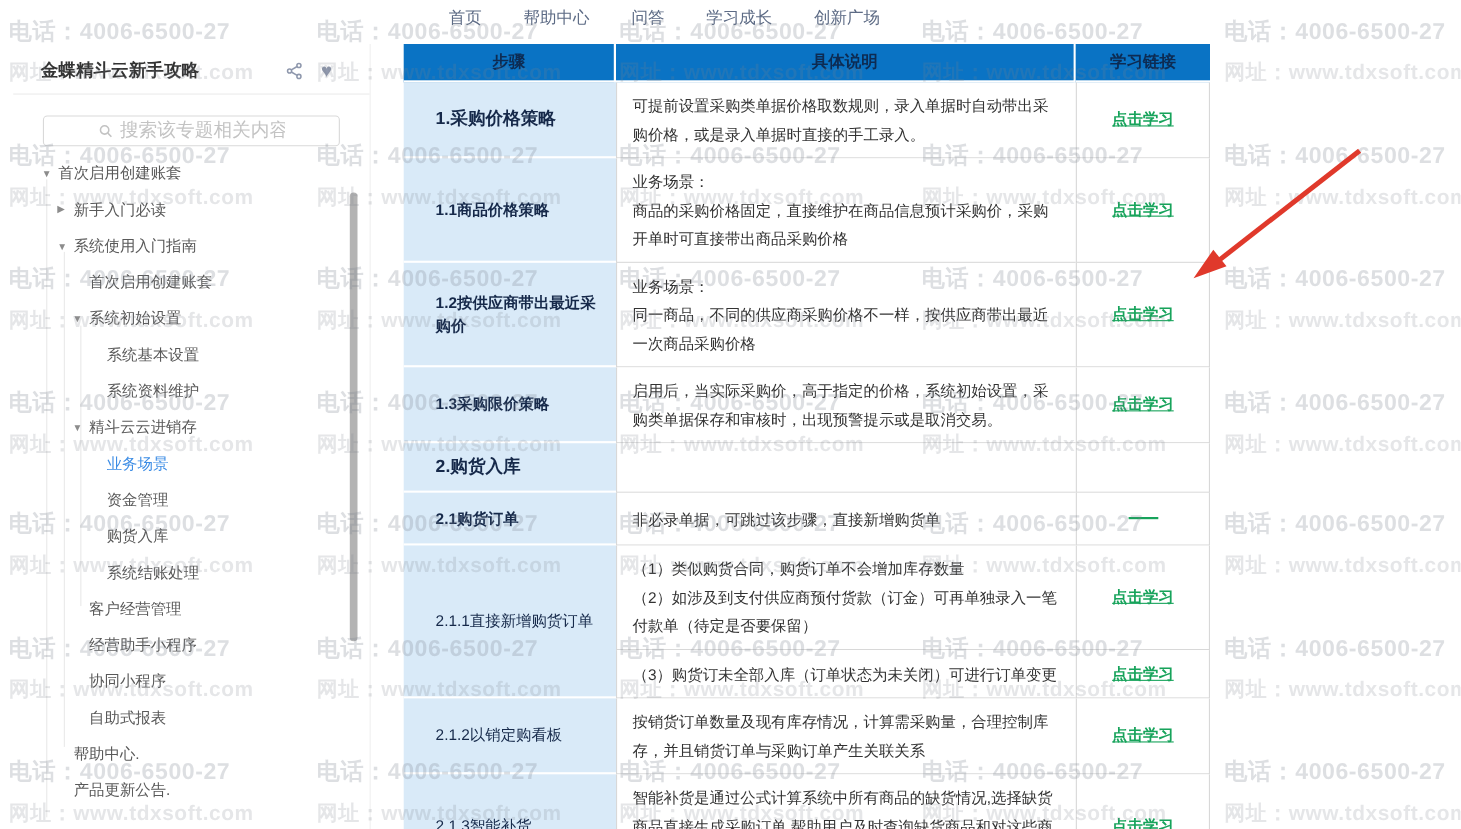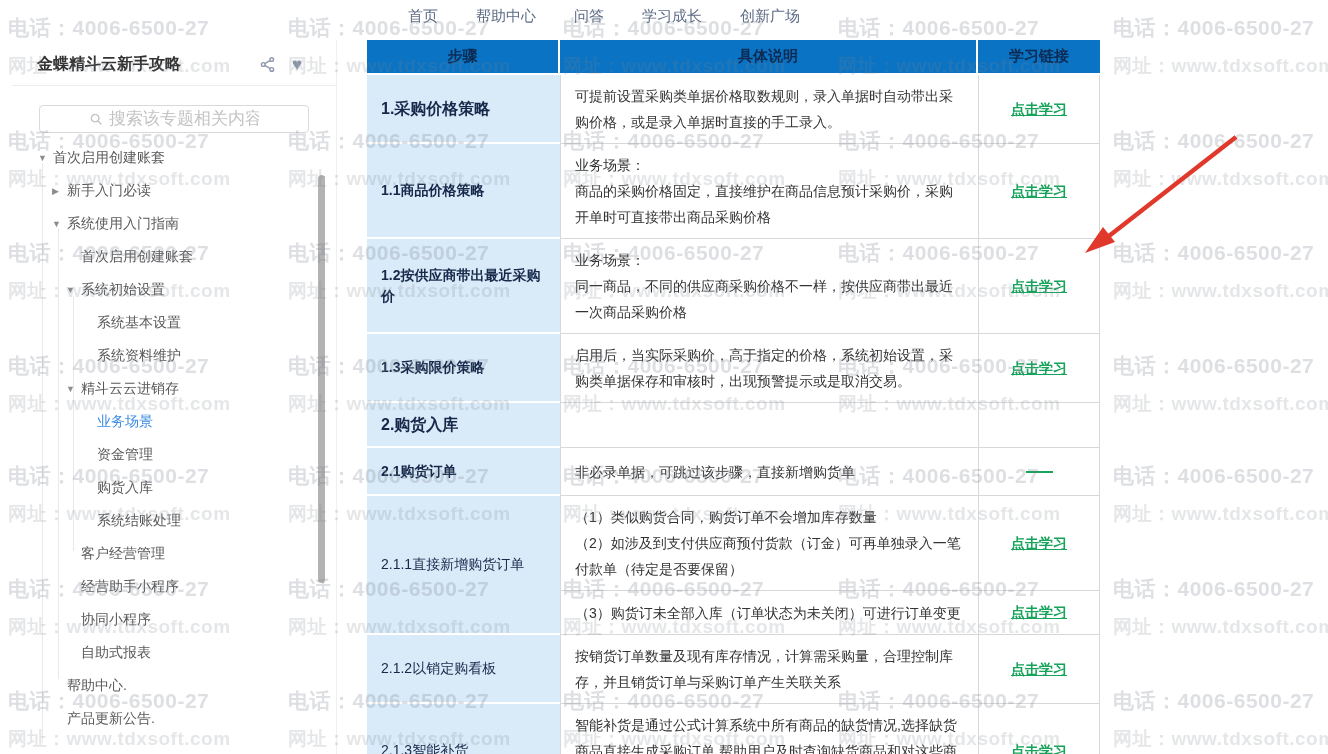--- a/index.html
+++ b/index.html
@@ -34,21 +34,21 @@
   .scroll-thumb { position:absolute; left:318px; top:135px; width:7px; height:408px;
                   background:#b3b3b3; border-radius:4px; z-index:3; }
 
   
   .table-wrap { position:absolute; left:367px; top:40px; z-index:2; }
   table { border-collapse:separate; border-spacing:0; table-layout:fixed; width:733px; }
   col.c1 { width:193px; } col.c2 { width:418px; } col.c3 { width:122px; }
   th { background:#0a73c4; color:#0d2b52; font-size:15px; font-weight:bold; height:35px;
        text-align:center; vertical-align:middle; border-bottom:2px solid #fff; }
   th.sep { border-right:2px solid #fff; }
-  .step-cell { background:#d9eaf8; color:#16294a; font-size:14px; padding:6px 6px 6px 14px;
+  .step-cell { background:#d9eaf8; color:#16294a; font-size:14px; padding:6px 6px 6px 29px;
                vertical-align:middle; border-bottom:2px solid #fff; line-height:1.45; }
   .step-cell.bold { font-weight:bold; }
   .step-cell.lead { font-weight:bold; font-size:16px; }
   .desc-cell { background:#fff; color:#333; font-size:14px; line-height:26px; padding:8px 14px;
                vertical-align:middle; border-left:1px solid #d8d8d8; border-bottom:1px solid #d8d8d8; }
   .link-cell { background:#fff; text-align:center; vertical-align:middle;
                border-left:1px solid #d8d8d8; border-right:1px solid #d8d8d8; border-bottom:1px solid #d8d8d8; }
   .learn-link { color:#17a35b; font-size:14px; font-weight:bold; text-decoration:underline; cursor:pointer; }
   .dash-line { display:inline-block; width:27px; height:2px; background:#17a35b; vertical-align:middle; }
 

